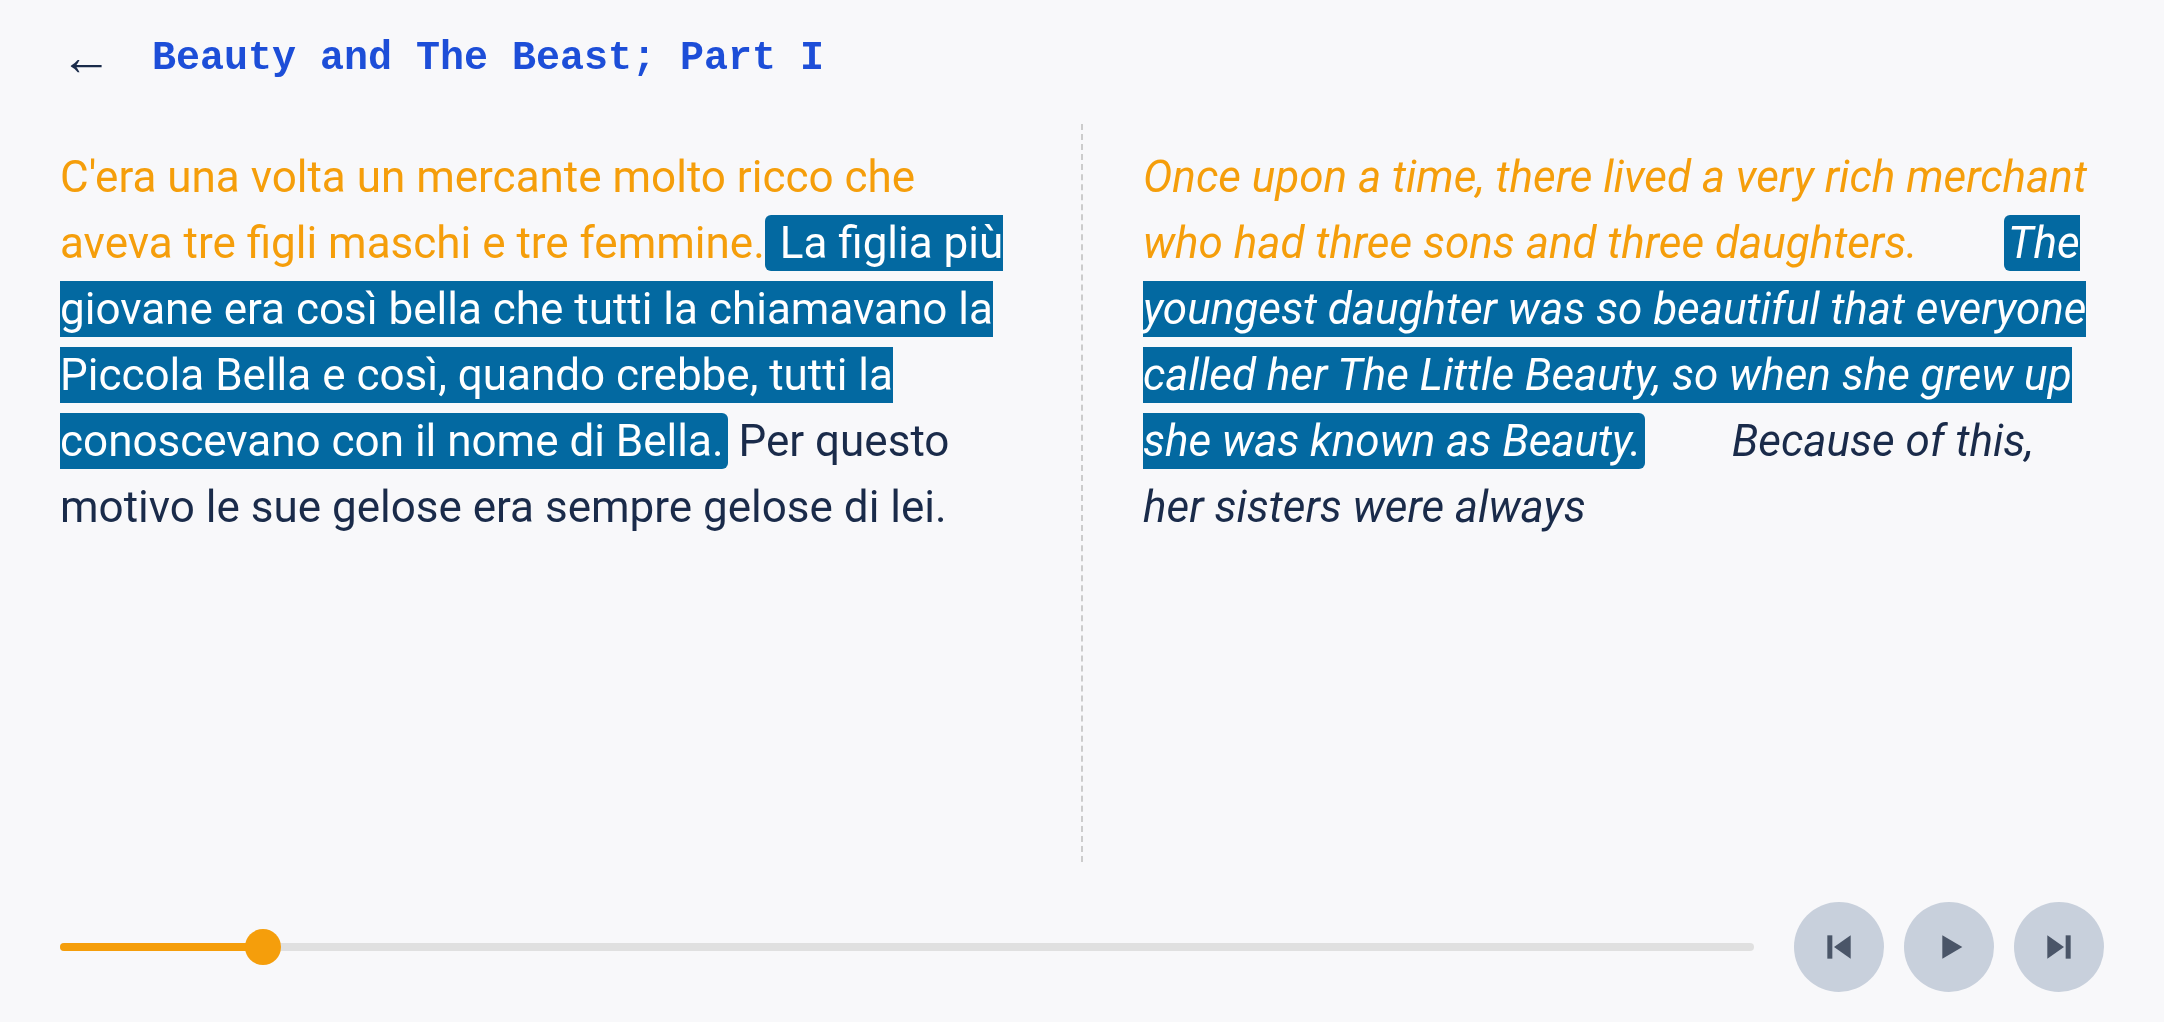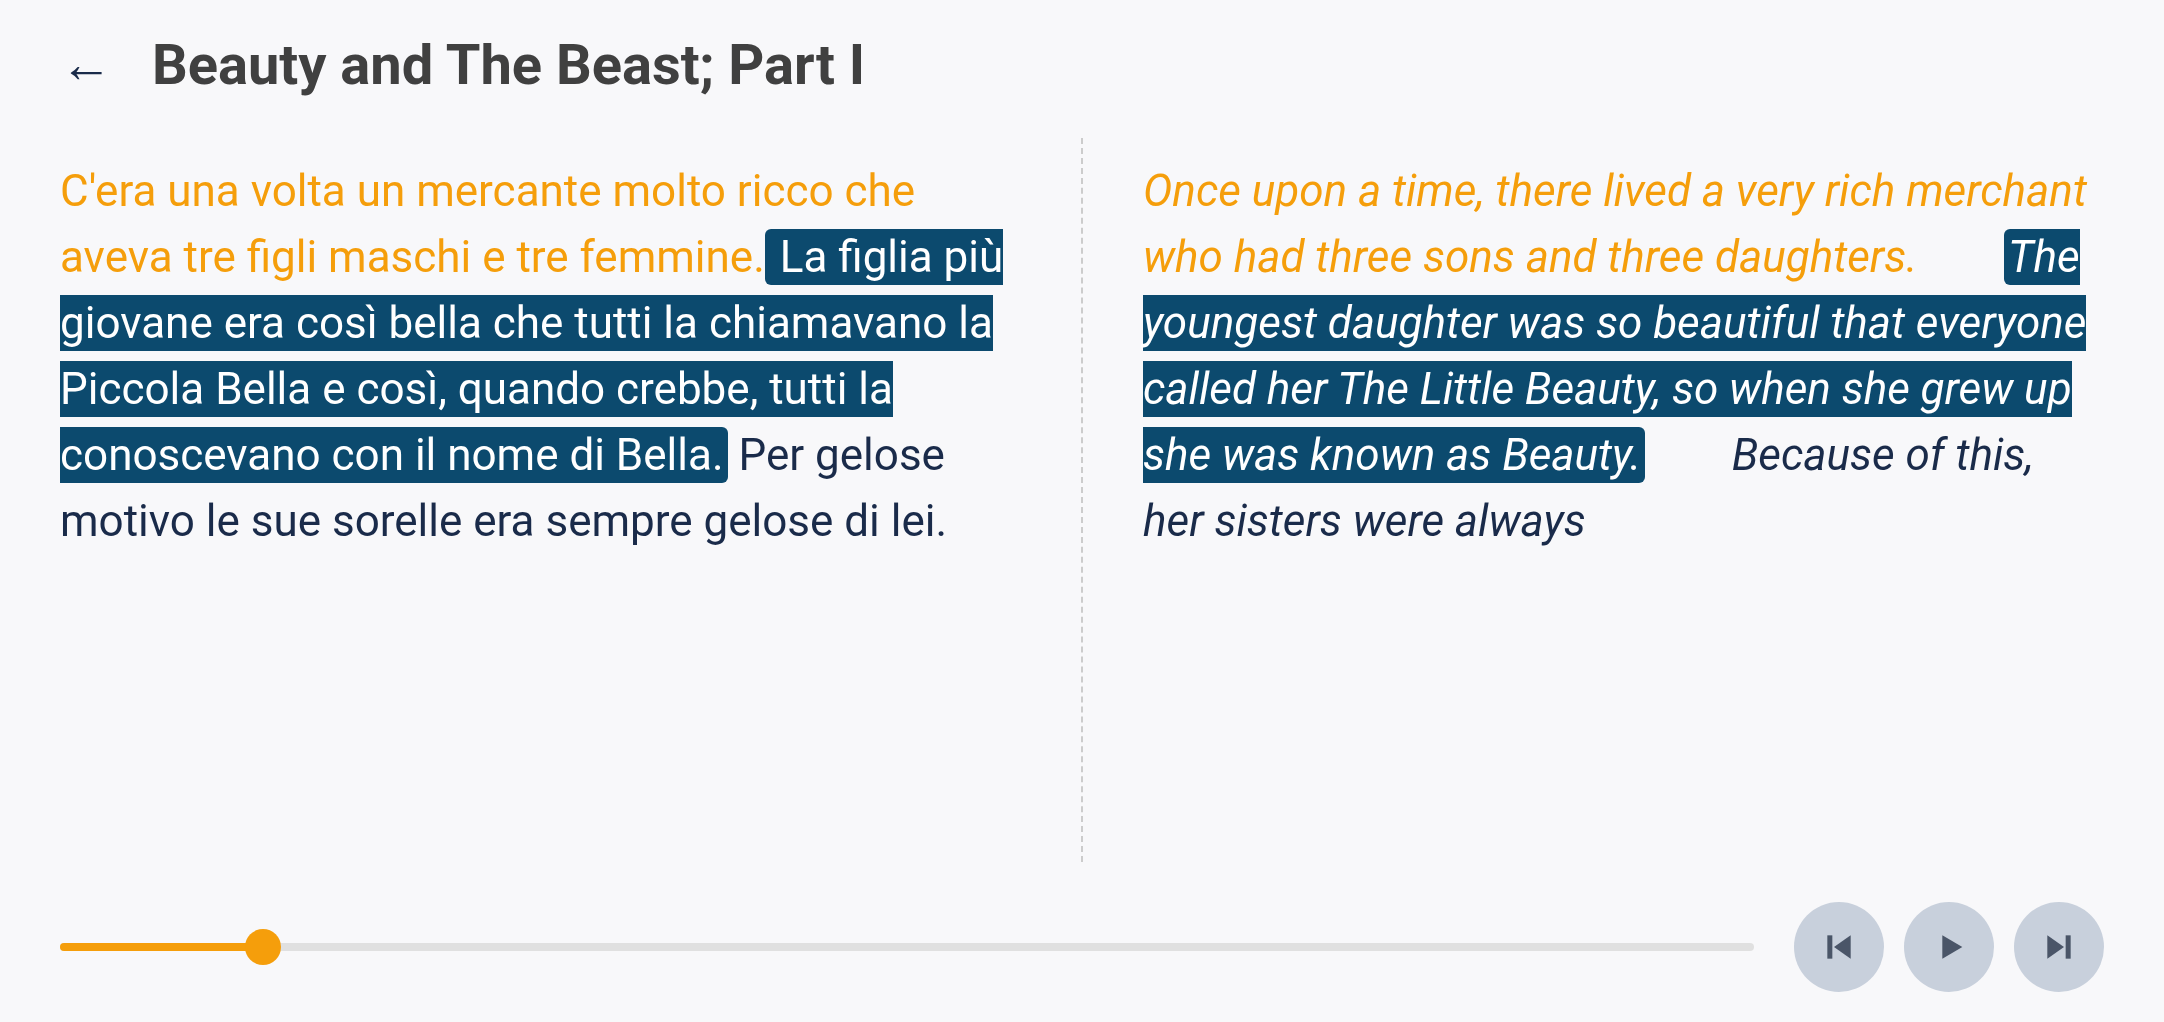--- a/index.html
+++ b/index.html
@@ -27,23 +27,24 @@
 
     .back-arrow {
       font-size: 52px;
       color: #1a2b4a;
       cursor: pointer;
       line-height: 1;
       font-weight: 300;
     }
 
     .header-title {
-      font-size: 56px;
+      font-size: 40px;
       font-weight: 700;
-      color: #404040;
+      color: #1d4ed8;
+      font-family: Liberation Mono, monospace;
     }
 
     .main-content {
       display: flex;
       flex: 1;
       padding: 20px 60px;
       gap: 0;
       position: relative;
       overflow: hidden;
     }
@@ -62,21 +63,21 @@
       line-height: 1.5;
       color: #f59e0b;
       padding: 20px 0;
     }
 
     .text-panel .plain {
       color: #1a2b4a;
     }
 
     .highlight {
-      background-color: #0c4a6e;
+      background-color: #0369a1;
       color: white;
       border-radius: 6px;
       padding: 2px 4px;
     }
 
     .orange-text {
       color: #f59e0b;
       margin-top: 36px;
     }
 
@@ -156,21 +157,21 @@
 <body>
 
 <div class="header">
   <span class="back-arrow">←</span>
   <span class="header-title">Beauty and The Beast; Part I</span>
 </div>
 
 <div class="main-content">
 
   <div class="text-panel left-panel">
-    <span class="orange-text">C'era una volta un mercante molto ricco che aveva tre figli maschi e tre femmine.</span><span class="highlight"> La figlia più giovane era così bella che tutti la chiamavano la Piccola Bella e così, quando crebbe, tutti la conoscevano con il nome di Bella.</span><span class="plain">   Per gelose motivo le sue sorelle era sempre gelose di lei.</span>
+    <span class="orange-text">C'era una volta un mercante molto ricco che aveva tre figli maschi e tre femmine.</span><span class="highlight"> La figlia più giovane era così bella che tutti la chiamavano la Piccola Bella e così, quando crebbe, tutti la conoscevano con il nome di Bella.</span><span class="plain">   Per questo motivo le sue gelose era sempre gelose di lei.</span>
   </div>
 
   <div class="divider"></div>
 
   <div class="text-panel right-panel">
     <span class="orange-text">Once upon a time, there lived a very rich merchant who had three sons and three daughters.&nbsp;&nbsp;&nbsp;&nbsp;&nbsp;&nbsp;&nbsp;&nbsp;</span><span class="highlight">The youngest daughter was so beautiful that everyone called her The Little Beauty, so when she grew up she was known as Beauty.</span><span class="plain">&nbsp;&nbsp;&nbsp;&nbsp;&nbsp;&nbsp;&nbsp;&nbsp;Because of this, her sisters were always</span>
   </div>
 
 </div>
 

